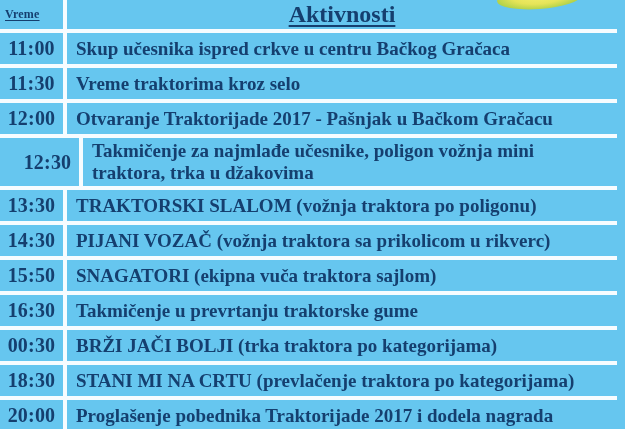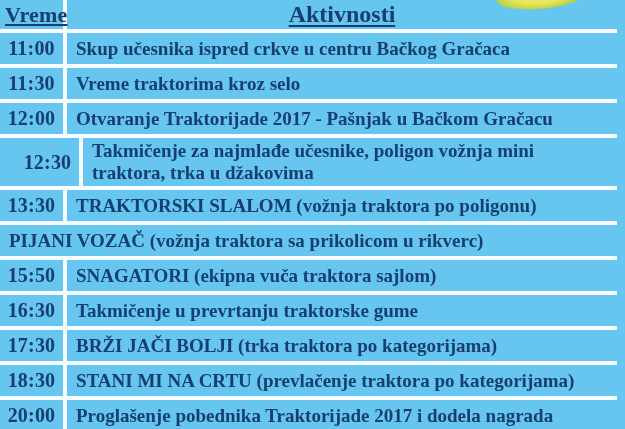--- a/index.html
+++ b/index.html
@@ -39,21 +39,21 @@
     display:flex;
     align-items:center;
     padding-left:9px;
     font-weight:bold;
     font-size:19px;
     line-height:1.15;
   }
   .header-row .time-cell {
     justify-content:flex-start;
     padding-left:5px;
-    font-size:22px;
+    font-size:12px;
     text-decoration:underline;
     text-underline-offset:2px;
   }
   .header-row .act-cell {
     justify-content:center;
     padding-left:0;
     font-size:24px;
     text-decoration:underline;
     text-underline-offset:3px;
   }
@@ -100,35 +100,36 @@
     <div class="time-cell">12:30</div>
     <div class="act-cell">Takmičenje za najmlađe učesnike, poligon vožnja mini traktora, trka u džakovima</div>
   </div>
 
   <div class="row">
     <div class="time-cell">13:30</div>
     <div class="act-cell">TRAKTORSKI SLALOM (vožnja traktora po poligonu)</div>
   </div>
 
   <div class="row">
+    <div class="time-cell">14:30</div>
     <div class="act-cell">PIJANI VOZAČ (vožnja traktora sa prikolicom u rikverc)</div>
   </div>
 
   <div class="row">
     <div class="time-cell">15:50</div>
     <div class="act-cell">SNAGATORI (ekipna vuča traktora sajlom)</div>
   </div>
 
   <div class="row">
     <div class="time-cell">16:30</div>
     <div class="act-cell">Takmičenje u prevrtanju traktorske gume</div>
   </div>
 
   <div class="row">
-    <div class="time-cell">17:30</div>
+    <div class="time-cell">00:30</div>
     <div class="act-cell">BRŽI JAČI BOLJI (trka traktora po kategorijama)</div>
   </div>
 
   <div class="row">
     <div class="time-cell">18:30</div>
     <div class="act-cell">STANI MI NA CRTU (prevlačenje traktora po kategorijama)</div>
   </div>
 
   <div class="row">
     <div class="time-cell">20:00</div>

